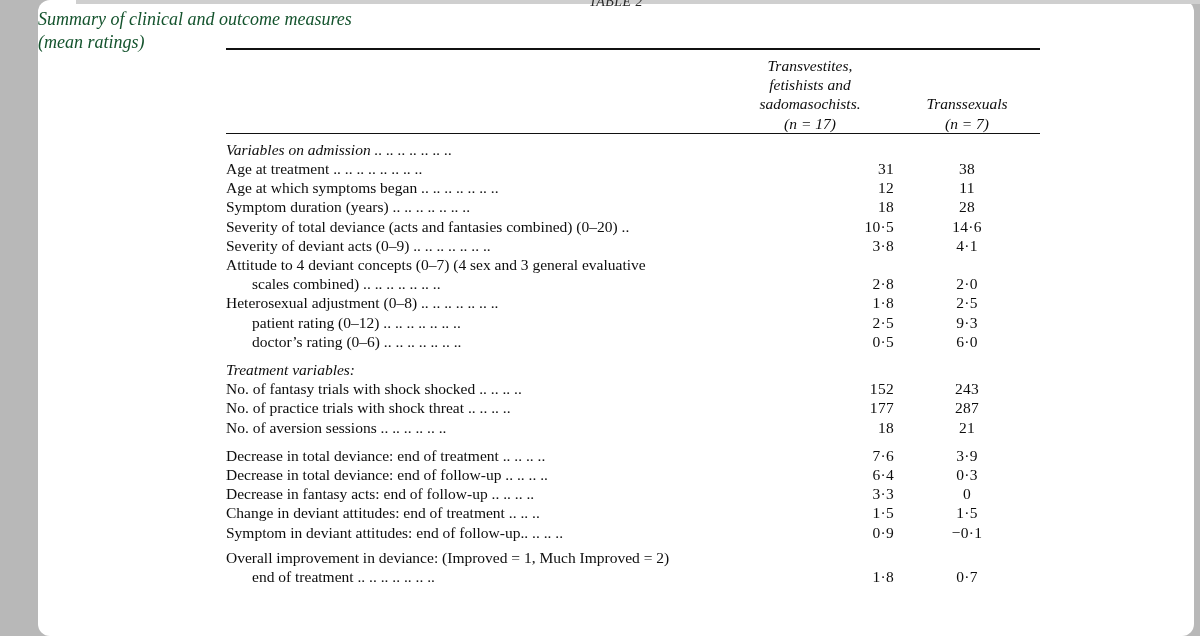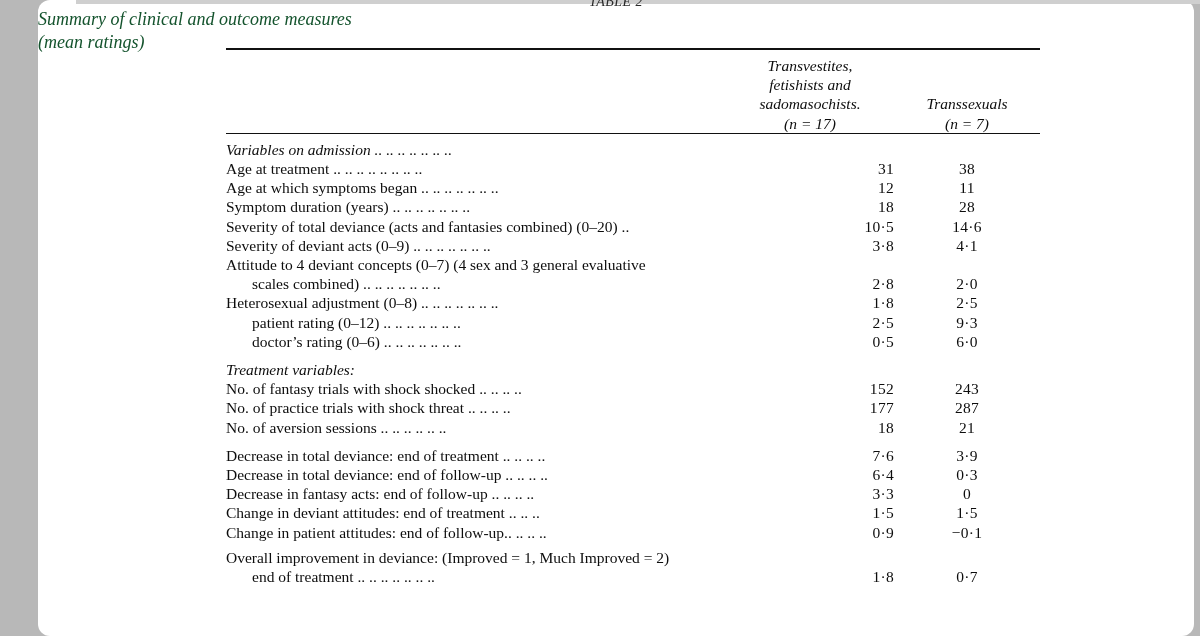--- a/index.html
+++ b/index.html
@@ -241,21 +241,21 @@
             <td class="col-label lbl-cell"><span>Decrease in fantasy acts: end of follow-up</span> <span class="dots">.. .. .. ..</span></td>
             <td class="col-a num">3·3</td>
             <td class="col-b num">0</td>
           </tr>
           <tr>
             <td class="col-label lbl-cell"><span>Change in deviant attitudes: end of treatment</span> <span class="dots">.. .. ..</span></td>
             <td class="col-a num">1·5</td>
             <td class="col-b num">1·5</td>
           </tr>
           <tr>
-            <td class="col-label lbl-cell"><span>Change in patient attitudes: end of follow-up..</span> <span class="dots">.. .. ..</span></td>
+            <td class="col-label lbl-cell"><span>Symptom in deviant attitudes: end of follow-up..</span> <span class="dots">.. .. ..</span></td>
             <td class="col-a num">0·9</td>
             <td class="col-b num">−0·1</td>
           </tr>
           <tr>
             <td class="col-label lbl-cell" style="padding-top: 6px;"><span>Overall improvement in deviance: (Improved = 1, Much Improved = 2)</span></td>
             <td class="col-a num" style="padding-top: 6px;"></td>
             <td class="col-b num" style="padding-top: 6px;"></td>
           </tr>
           <tr>
             <td class="col-label lbl-cell"><span style="padding-left:26px;">end of treatment</span> <span class="dots">.. .. .. .. .. .. ..</span></td>

